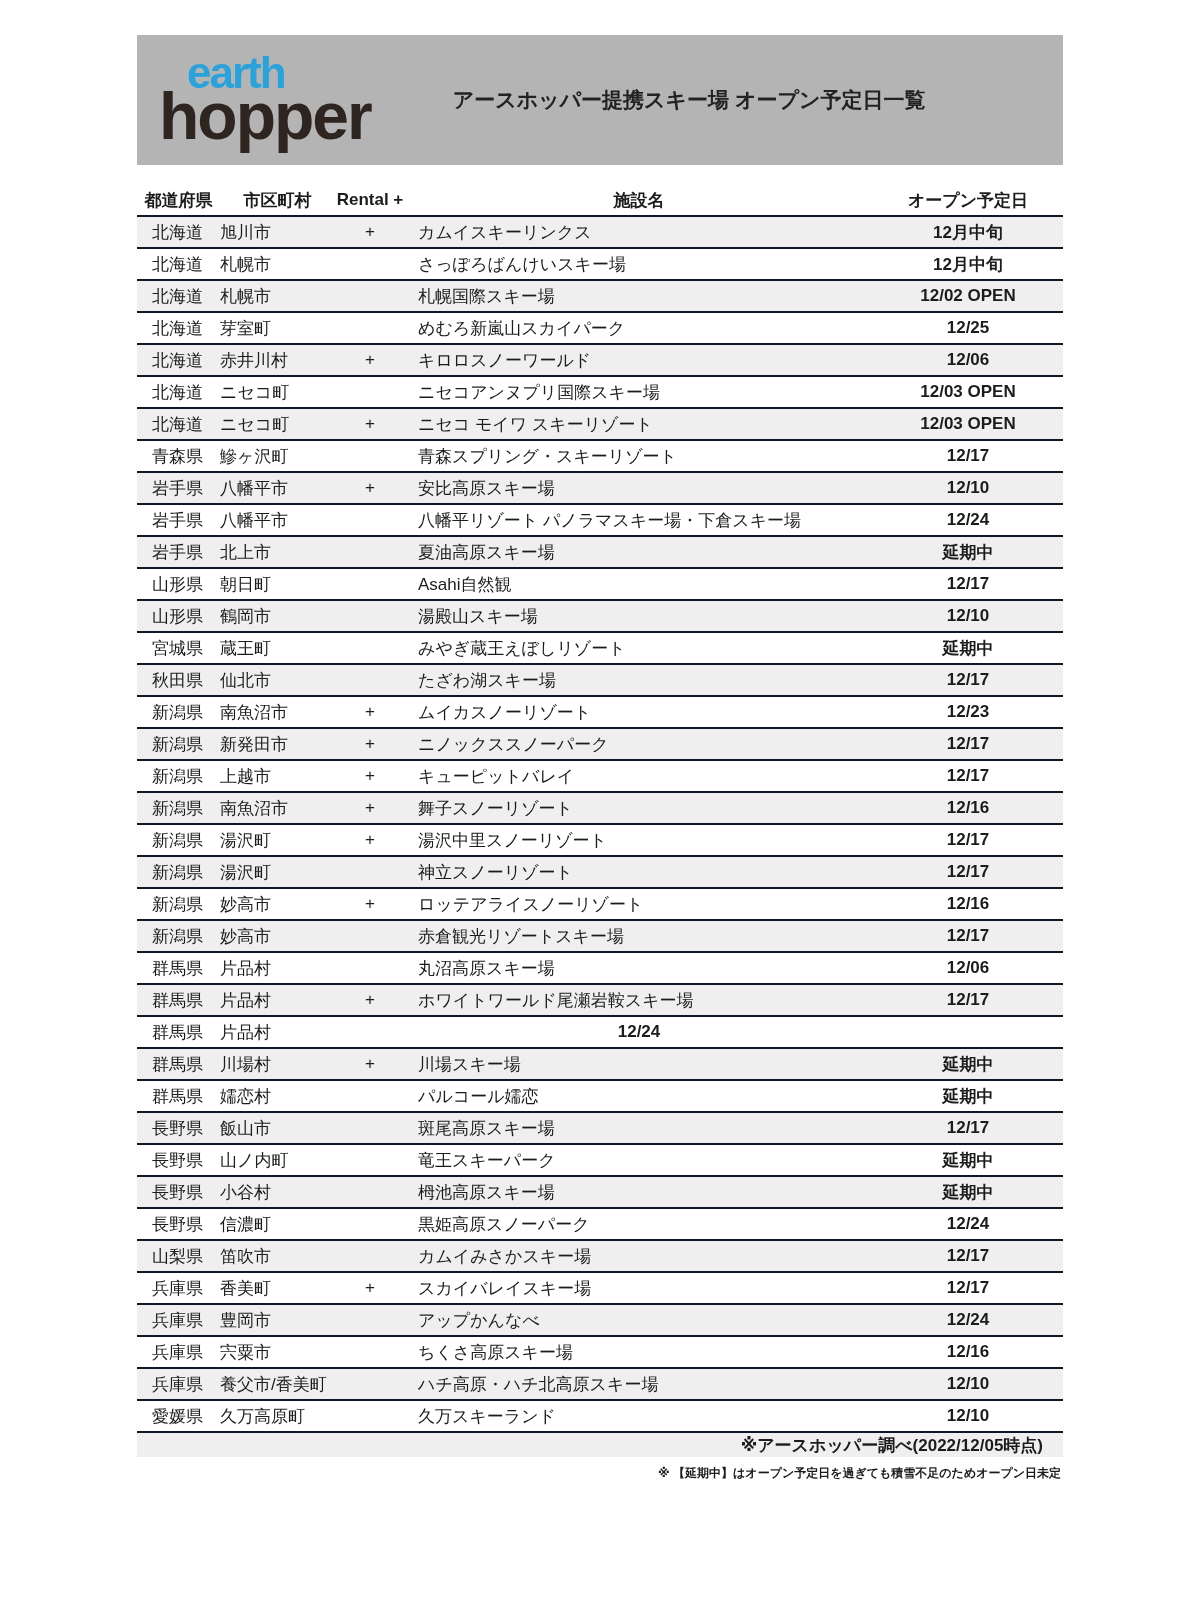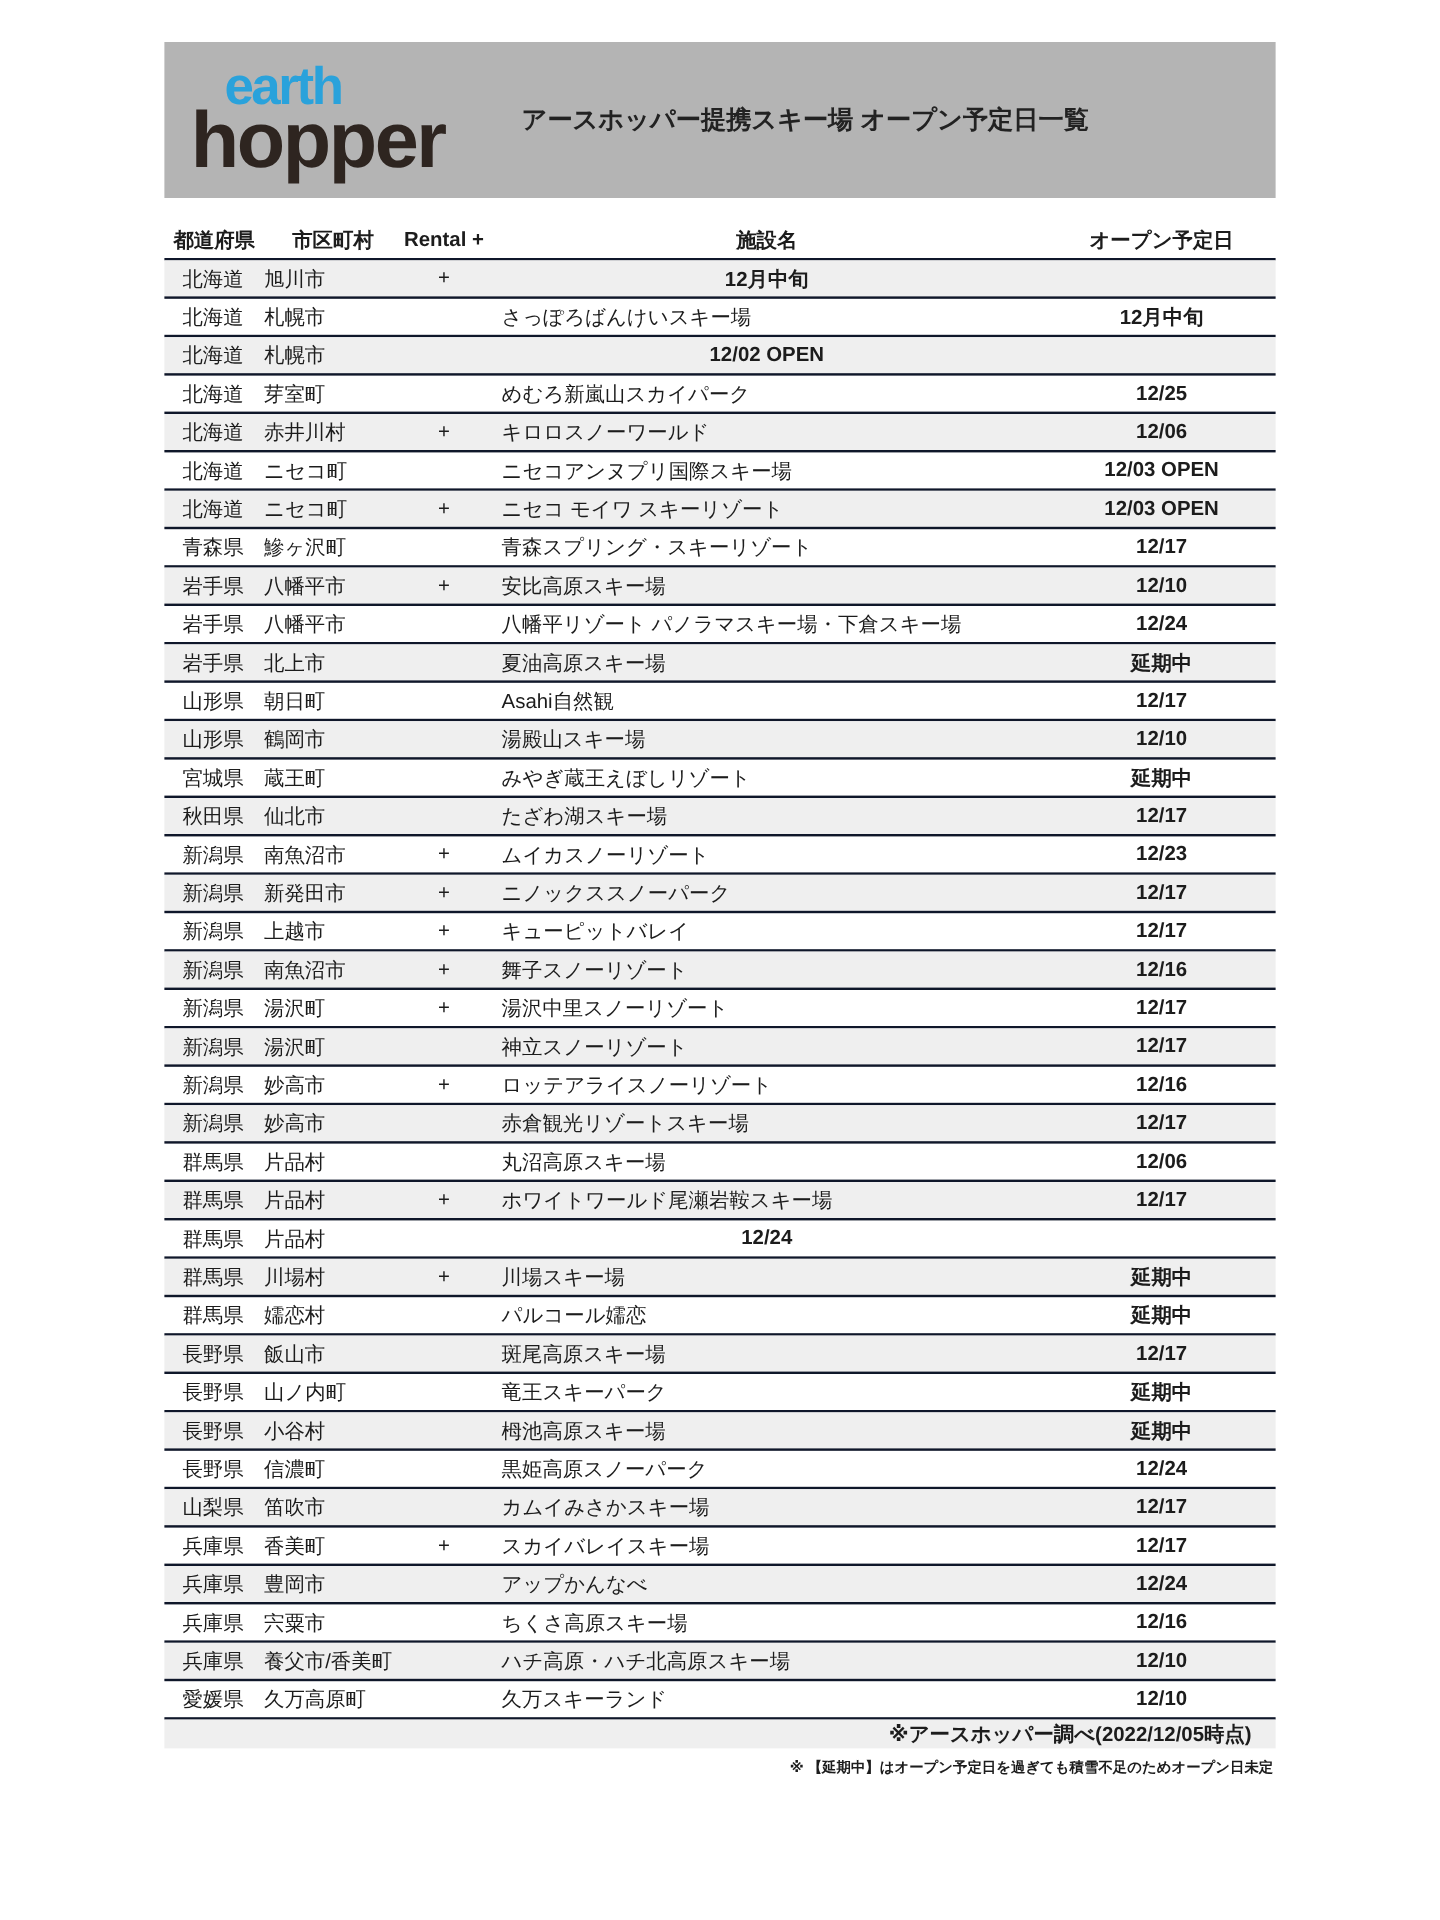--- a/index.html
+++ b/index.html
@@ -37,21 +37,21 @@
   }
   .logo .hopper {
     display: block;
     margin-top: -8px;
     font-size: 66px;
     font-weight: 800;
     letter-spacing: -2px;
     color: #2e2520;
   }
   .banner-title {
-    margin-left: 64px;
+    margin-left: 82px;
     font-size: 21px;
     font-weight: 700;
     color: #222222;
   }
   
   .table {
     margin-top: 20px;
   }
   .thead, .row {
     display: grid;
@@ -107,35 +107,37 @@
       <div class="hcell">市区町村</div>
       <div class="hcell">Rental +</div>
       <div class="hcell">施設名</div>
       <div class="hcell">オープン予定日</div>
     </div>
     <div>
   <div class="row">
     <div class="c-pref">北海道</div>
     <div class="c-city">旭川市</div>
     <div class="c-rental">+</div>
+    <div class="c-fac">カムイスキーリンクス</div>
     <div class="c-date">12月中旬</div>
   </div>
 
   <div class="row">
     <div class="c-pref">北海道</div>
     <div class="c-city">札幌市</div>
     <div class="c-rental"></div>
     <div class="c-fac">さっぽろばんけいスキー場</div>
     <div class="c-date">12月中旬</div>
   </div>
 
   <div class="row">
     <div class="c-pref">北海道</div>
     <div class="c-city">札幌市</div>
     <div class="c-rental"></div>
+    <div class="c-fac">札幌国際スキー場</div>
     <div class="c-date">12/02 OPEN</div>
   </div>
 
   <div class="row">
     <div class="c-pref">北海道</div>
     <div class="c-city">芽室町</div>
     <div class="c-rental"></div>
     <div class="c-fac">めむろ新嵐山スカイパーク</div>
     <div class="c-date">12/25</div>
   </div>

